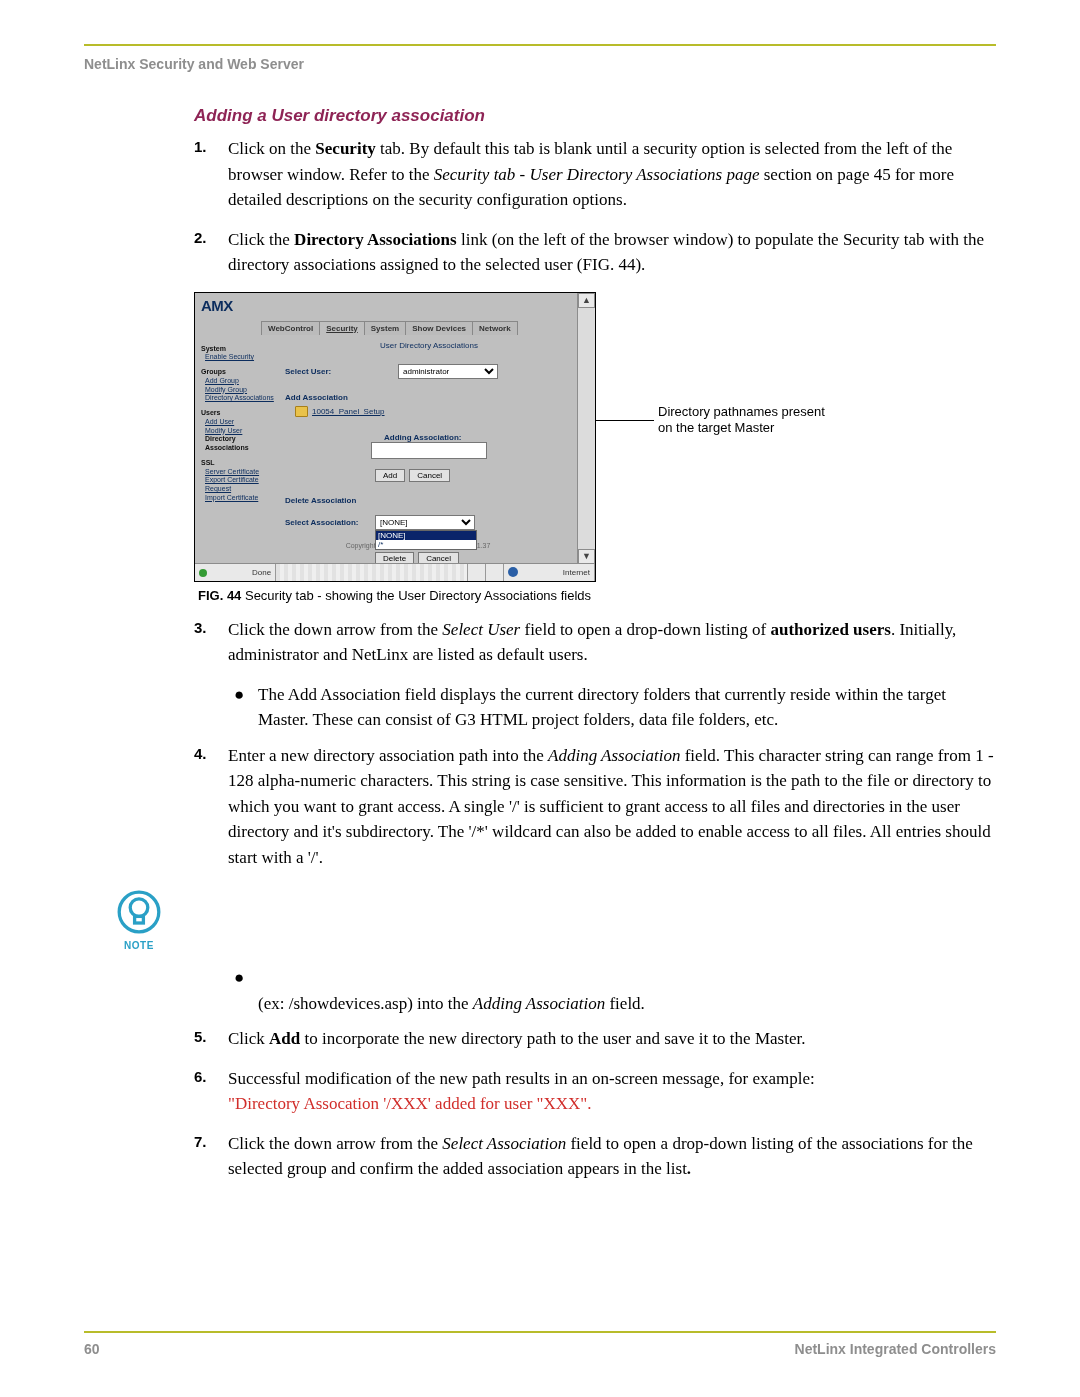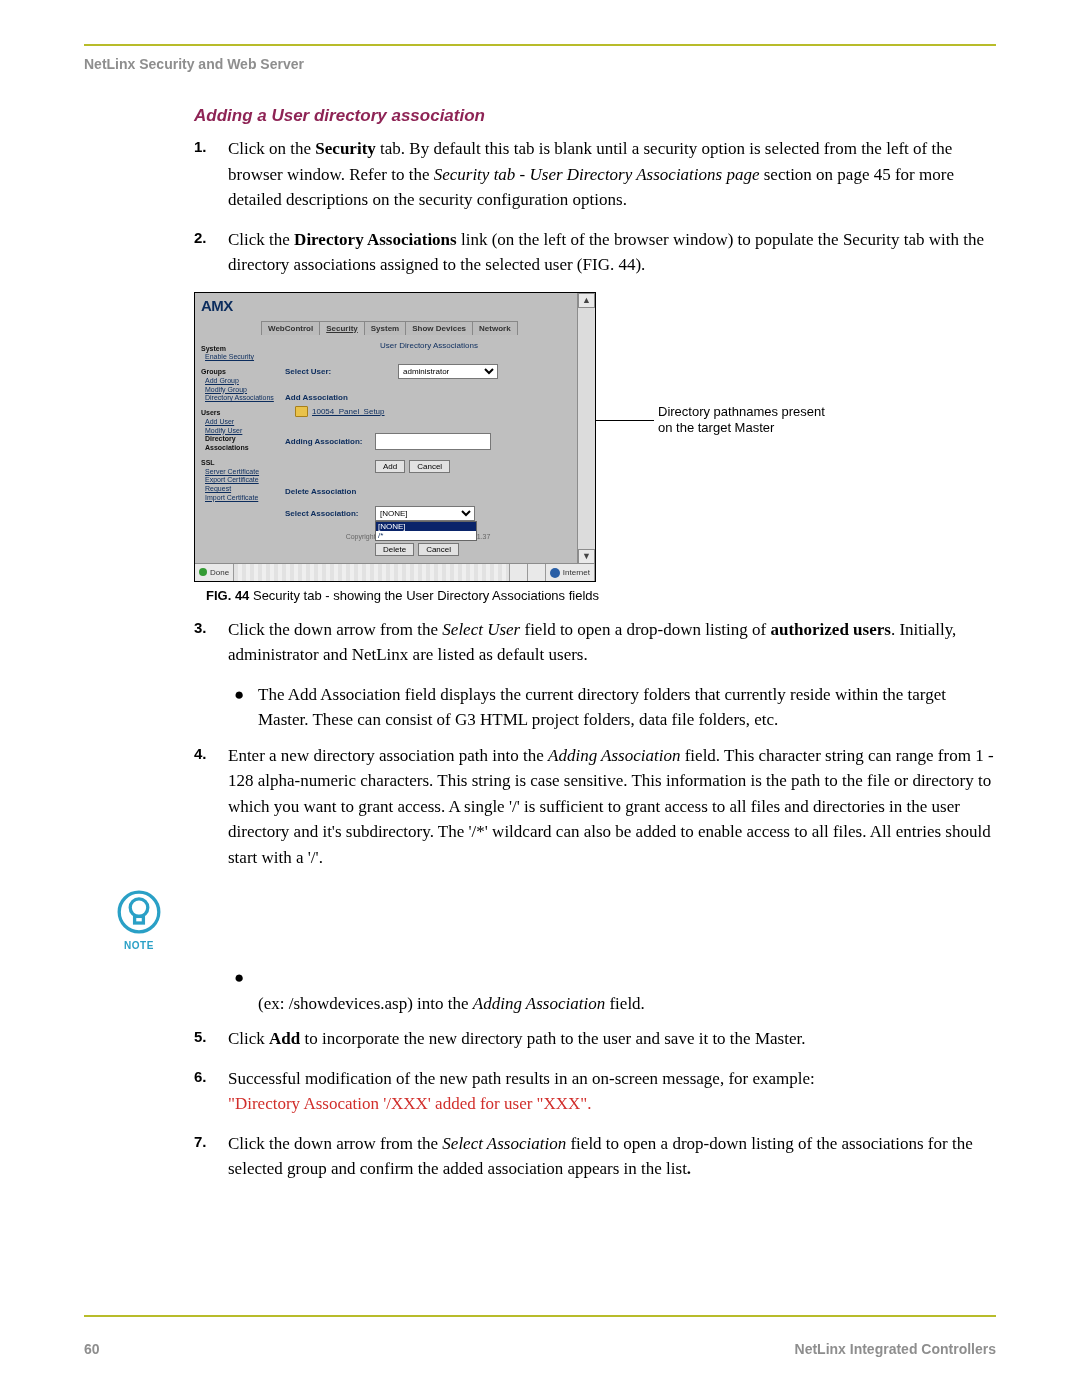--- a/index.html
+++ b/index.html
@@ -7,43 +7,43 @@
   .page { position:relative; box-sizing:border-box; width:1080px; height:1397px; padding:44px 84px 40px 84px; }
   .toprule { border-top:2px solid #b8bc2a; margin:0 0 10px 0; }
   .runhead { font-family:Arial, Helvetica, sans-serif; font-weight:bold; color:#8e8e8e; font-size:14px; margin-bottom:34px; }
   .content { margin-left:110px; margin-right:0; }
   .section-title { font-family:Arial, Helvetica, sans-serif; font-style:italic; font-weight:bold; color:#8e2455; font-size:17px; margin:18px 0 10px 0; }
   .step { display:flex; font-size:17px; line-height:1.5; margin:6px 0 14px 0; }
   .step .num { width:34px; flex:0 0 34px; font-weight:bold; font-family:Arial, Helvetica, sans-serif; font-size:15px; }
   .step .body { flex:1; }
   .bold { font-weight:bold; }
   .ital { font-style:italic; }
-  .figcap { font-family:Arial, Helvetica, sans-serif; font-size:13px; color:#000; margin:6px 0 14px 12px; }
+  .figcap { font-family:Arial, Helvetica, sans-serif; font-size:13px; color:#000; margin:6px 0 14px 4px; }
   .figcap .lbl { font-weight:bold; }
   .bullet { display:flex; font-size:17px; line-height:1.5; margin:6px 0 10px 40px; }
   .bullet .dot { width:24px; flex:0 0 24px; }
   .note-row { display:flex; margin:6px 0 14px -110px; align-items:flex-start; }
   .note-icon { width:110px; flex:0 0 110px; text-align:center; padding-top:6px; }
   .bulb-svg { width:44px; height:44px; }
   .note-label { font-family:Arial, Helvetica, sans-serif; font-size:10px; font-weight:bold; color:#2aa0c6; margin-top:2px; letter-spacing:0.5px; }
   .note-text { font-style:italic; font-size:16px; line-height:1.4; padding-top:4px; }
   .red { color:#d12e2b; }
 
   
-  .footer { position:absolute; left:84px; right:84px; bottom:40px; border-top:2px solid #b8bc2a; padding-top:24px; display:flex; justify-content:space-between; font-family:Arial, Helvetica, sans-serif; font-weight:bold; color:#8e8e8e; font-size:14px; }
+  .footer { position:absolute; left:84px; right:84px; bottom:40px; border-top:2px solid #b8bc2a; padding-top:8px; display:flex; justify-content:space-between; font-family:Arial, Helvetica, sans-serif; font-weight:bold; color:#8e8e8e; font-size:14px; }
 
   
   .figwrap { display:flex; align-items:flex-start; margin:10px 0 4px 0; }
   .shot { position:relative; width:400px; height:288px; background:#bfbfbf; border:1px solid #000; font-family:Arial, Helvetica, sans-serif; }
   .shot .scrollbar-r { position:absolute; right:0; top:0; bottom:17px; width:17px; background:#dcdcdc; border-left:1px solid #8c8c8c; }
   .shot .scrollbar-r .arrow { position:absolute; left:0; width:17px; height:15px; background:#e9e9e9; border:1px solid #8c8c8c; box-sizing:border-box; font-size:9px; text-align:center; line-height:13px; color:#444; }
   .shot .scrollbar-r .arrow.up { top:0; }
   .shot .scrollbar-r .arrow.dn { bottom:0; }
   .shot .scrollbar-b { position:absolute; left:0; right:0; bottom:0; height:17px; background:#e9e9e9; border-top:1px solid #8c8c8c; display:flex; align-items:center; font-size:8px; color:#333; }
-  .shot .sb-seg { border-right:1px solid #999; height:100%; display:flex; align-items:flex-start; padding:4px 4px; box-sizing:border-box; }
+  .shot .sb-seg { border-right:1px solid #999; height:100%; display:flex; align-items:flex-end; padding:4px 4px; box-sizing:border-box;gap:42px; }
   .shot .sb-seg.done { flex:0 0 auto; }
   .shot .sb-seg.bar { flex:1; background:repeating-linear-gradient(90deg,#e2e2e2 0 4px,#efefef 4px 8px); }
   .shot .sb-seg.inet { flex:0 0 auto; }
   .dot-icon { width:8px; height:8px; border-radius:50%; background:#349b34; display:inline-block; margin-right:3px; }
   .globe-icon { width:10px; height:10px; border-radius:50%; background:#2a5fa6; display:inline-block; margin-right:3px; }
 
   .logo-row { position:absolute; left:6px; top:4px; font-family:Arial Black, Arial, sans-serif; font-weight:900; color:#0b2c5d; font-size:15px; letter-spacing:-0.5px; }
 
   .tabs { position:absolute; left:66px; top:28px; display:flex; font-size:8px; font-weight:bold; }
   .tab { padding:2px 6px; background:#bbb; border:1px solid #888; border-bottom:none; margin-right:-1px; color:#333; }
@@ -134,21 +134,21 @@
           <div class="row">
             <div class="lbl">Select User:</div>
             <select><option>administrator</option></select>
           </div>
 
           <div class="sect-hdr">Add Association</div>
           <div class="folder-row">
             <span class="folder-ic"></span>
             <span style="text-decoration:underline;color:#0b2c5d;">10054_Panel_Setup</span>
           </div>
-          <div class="row" style="margin-top:16px;">
+          <div class="row" style="margin-top:16px;flex-direction:column;">
             <div class="lbl-long">Adding Association:</div>
             <input type="text" value="" style="">
           </div>
           <div class="row" style="margin-left:90px;">
             <button class="btn">Add</button>
             <button class="btn">Cancel</button>
           </div>
 
           <div class="sect-hdr">Delete Association</div>
           <div class="row">

